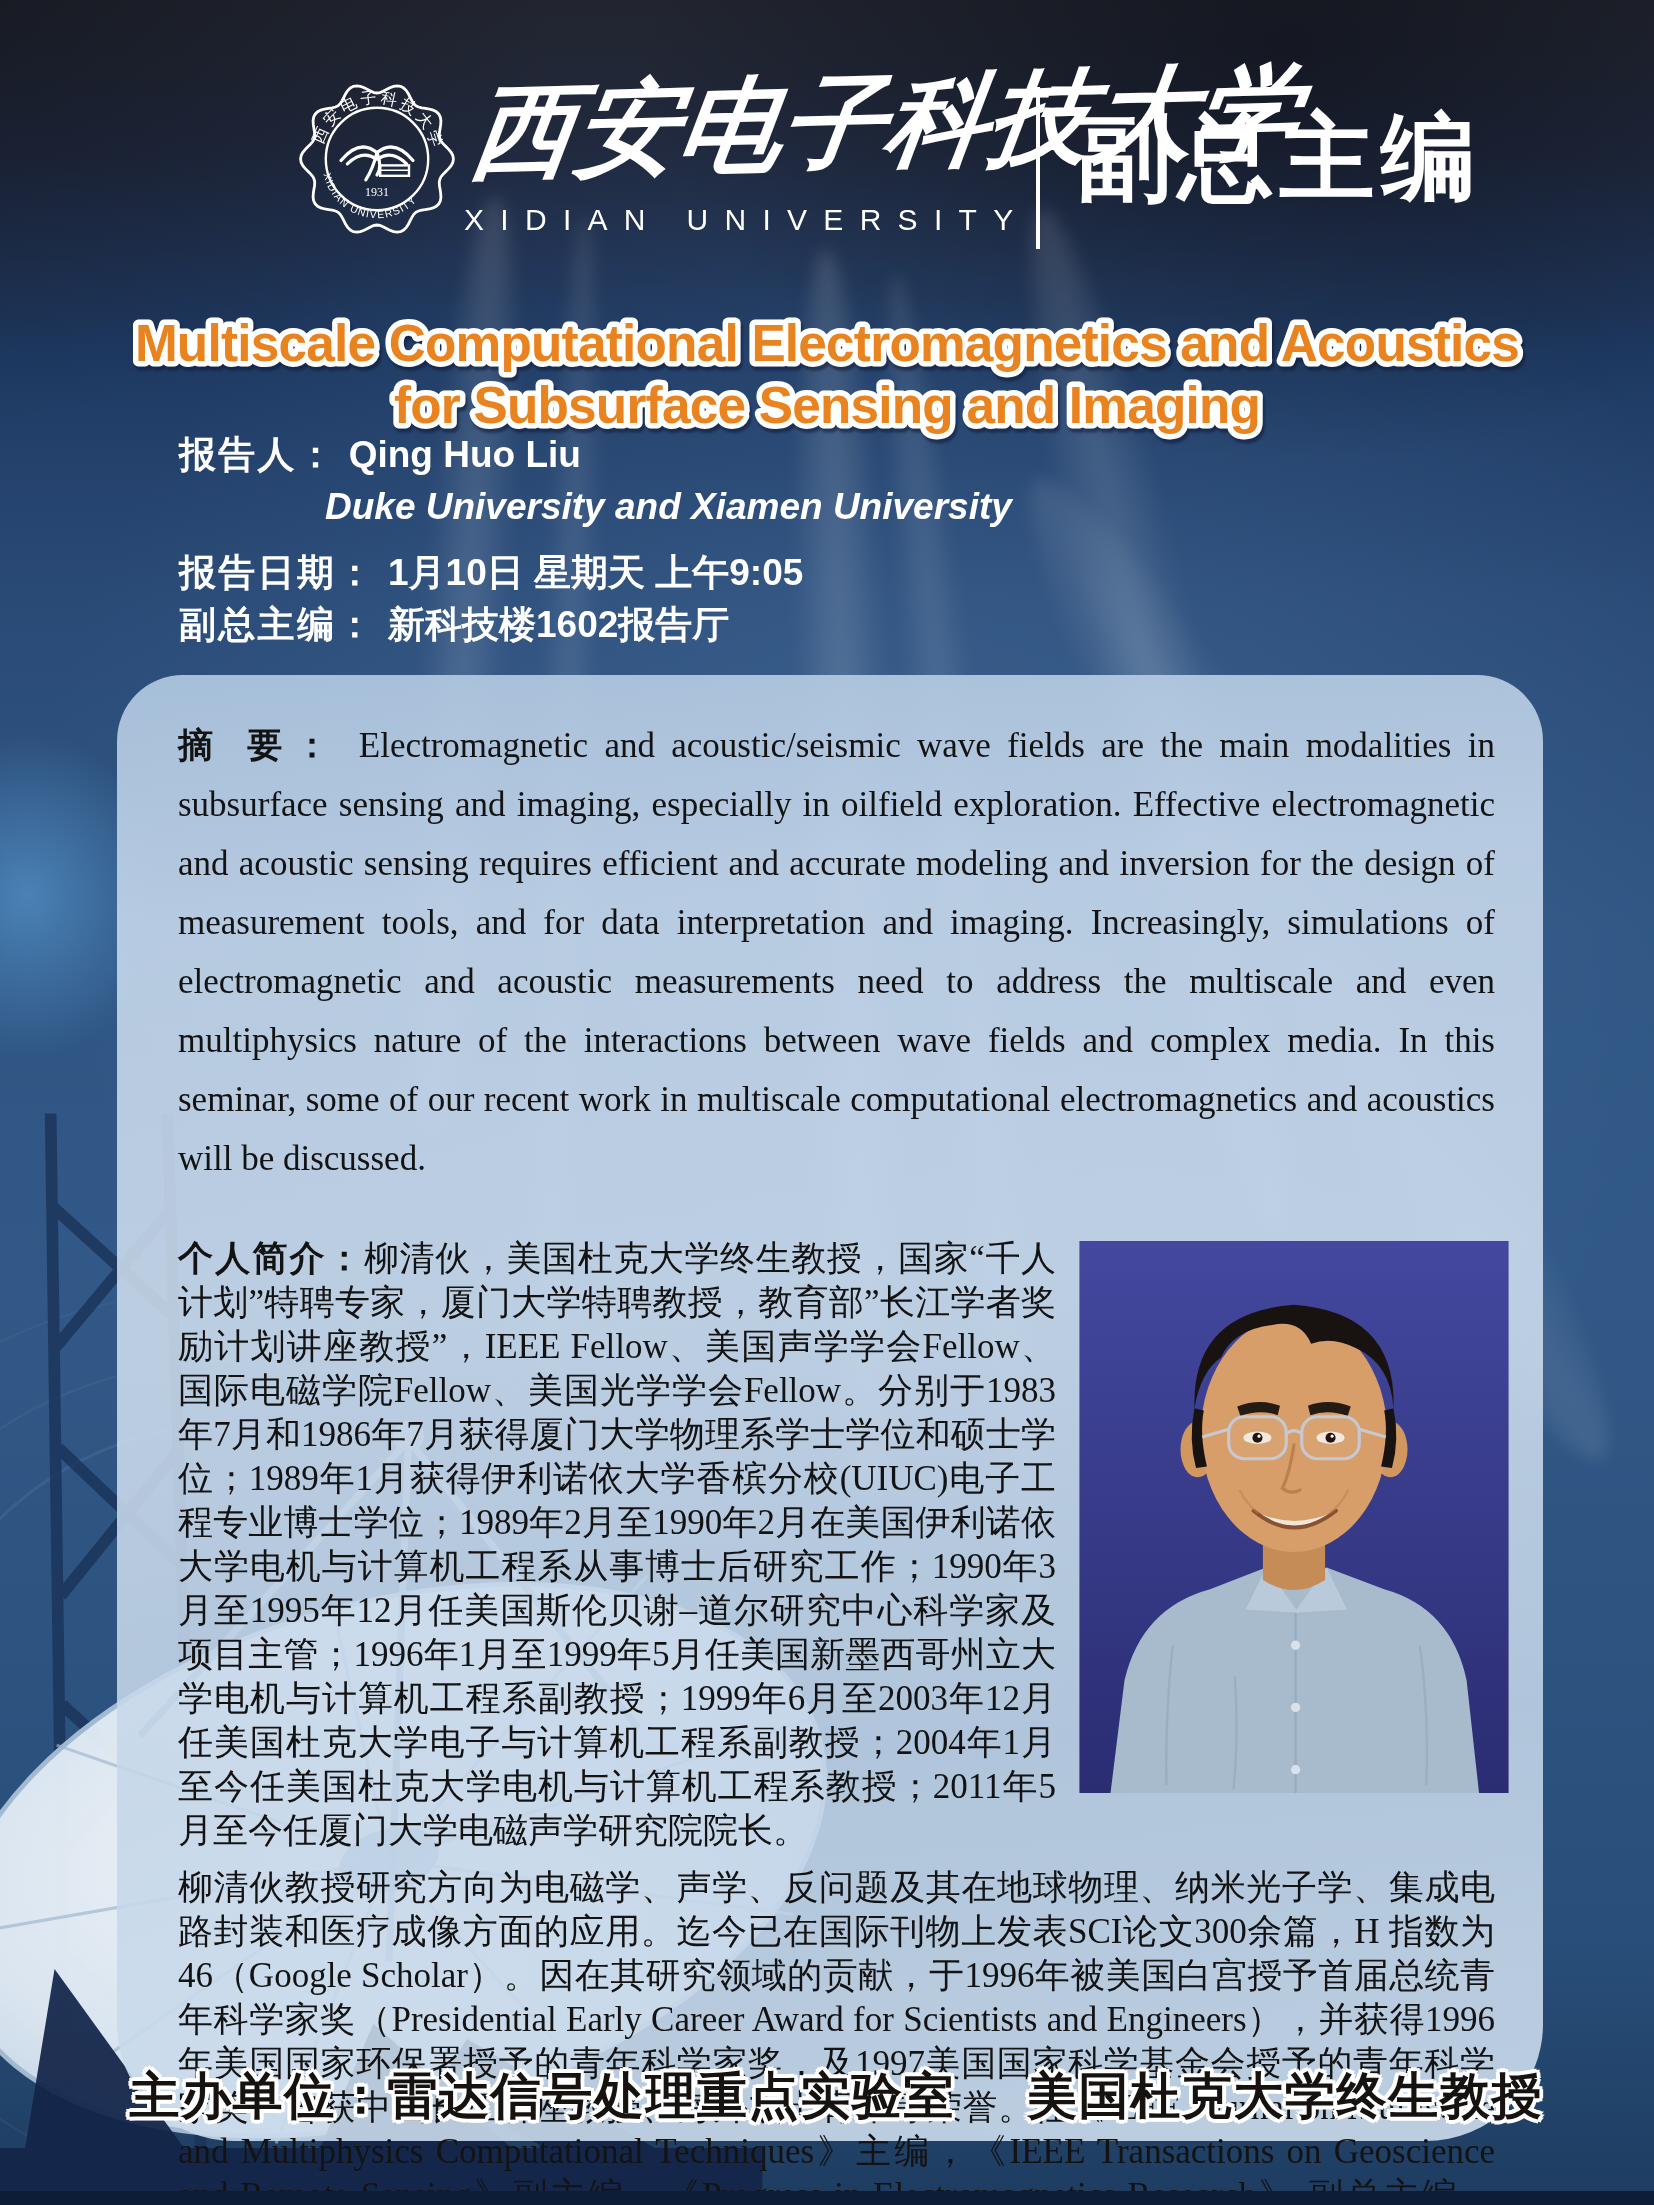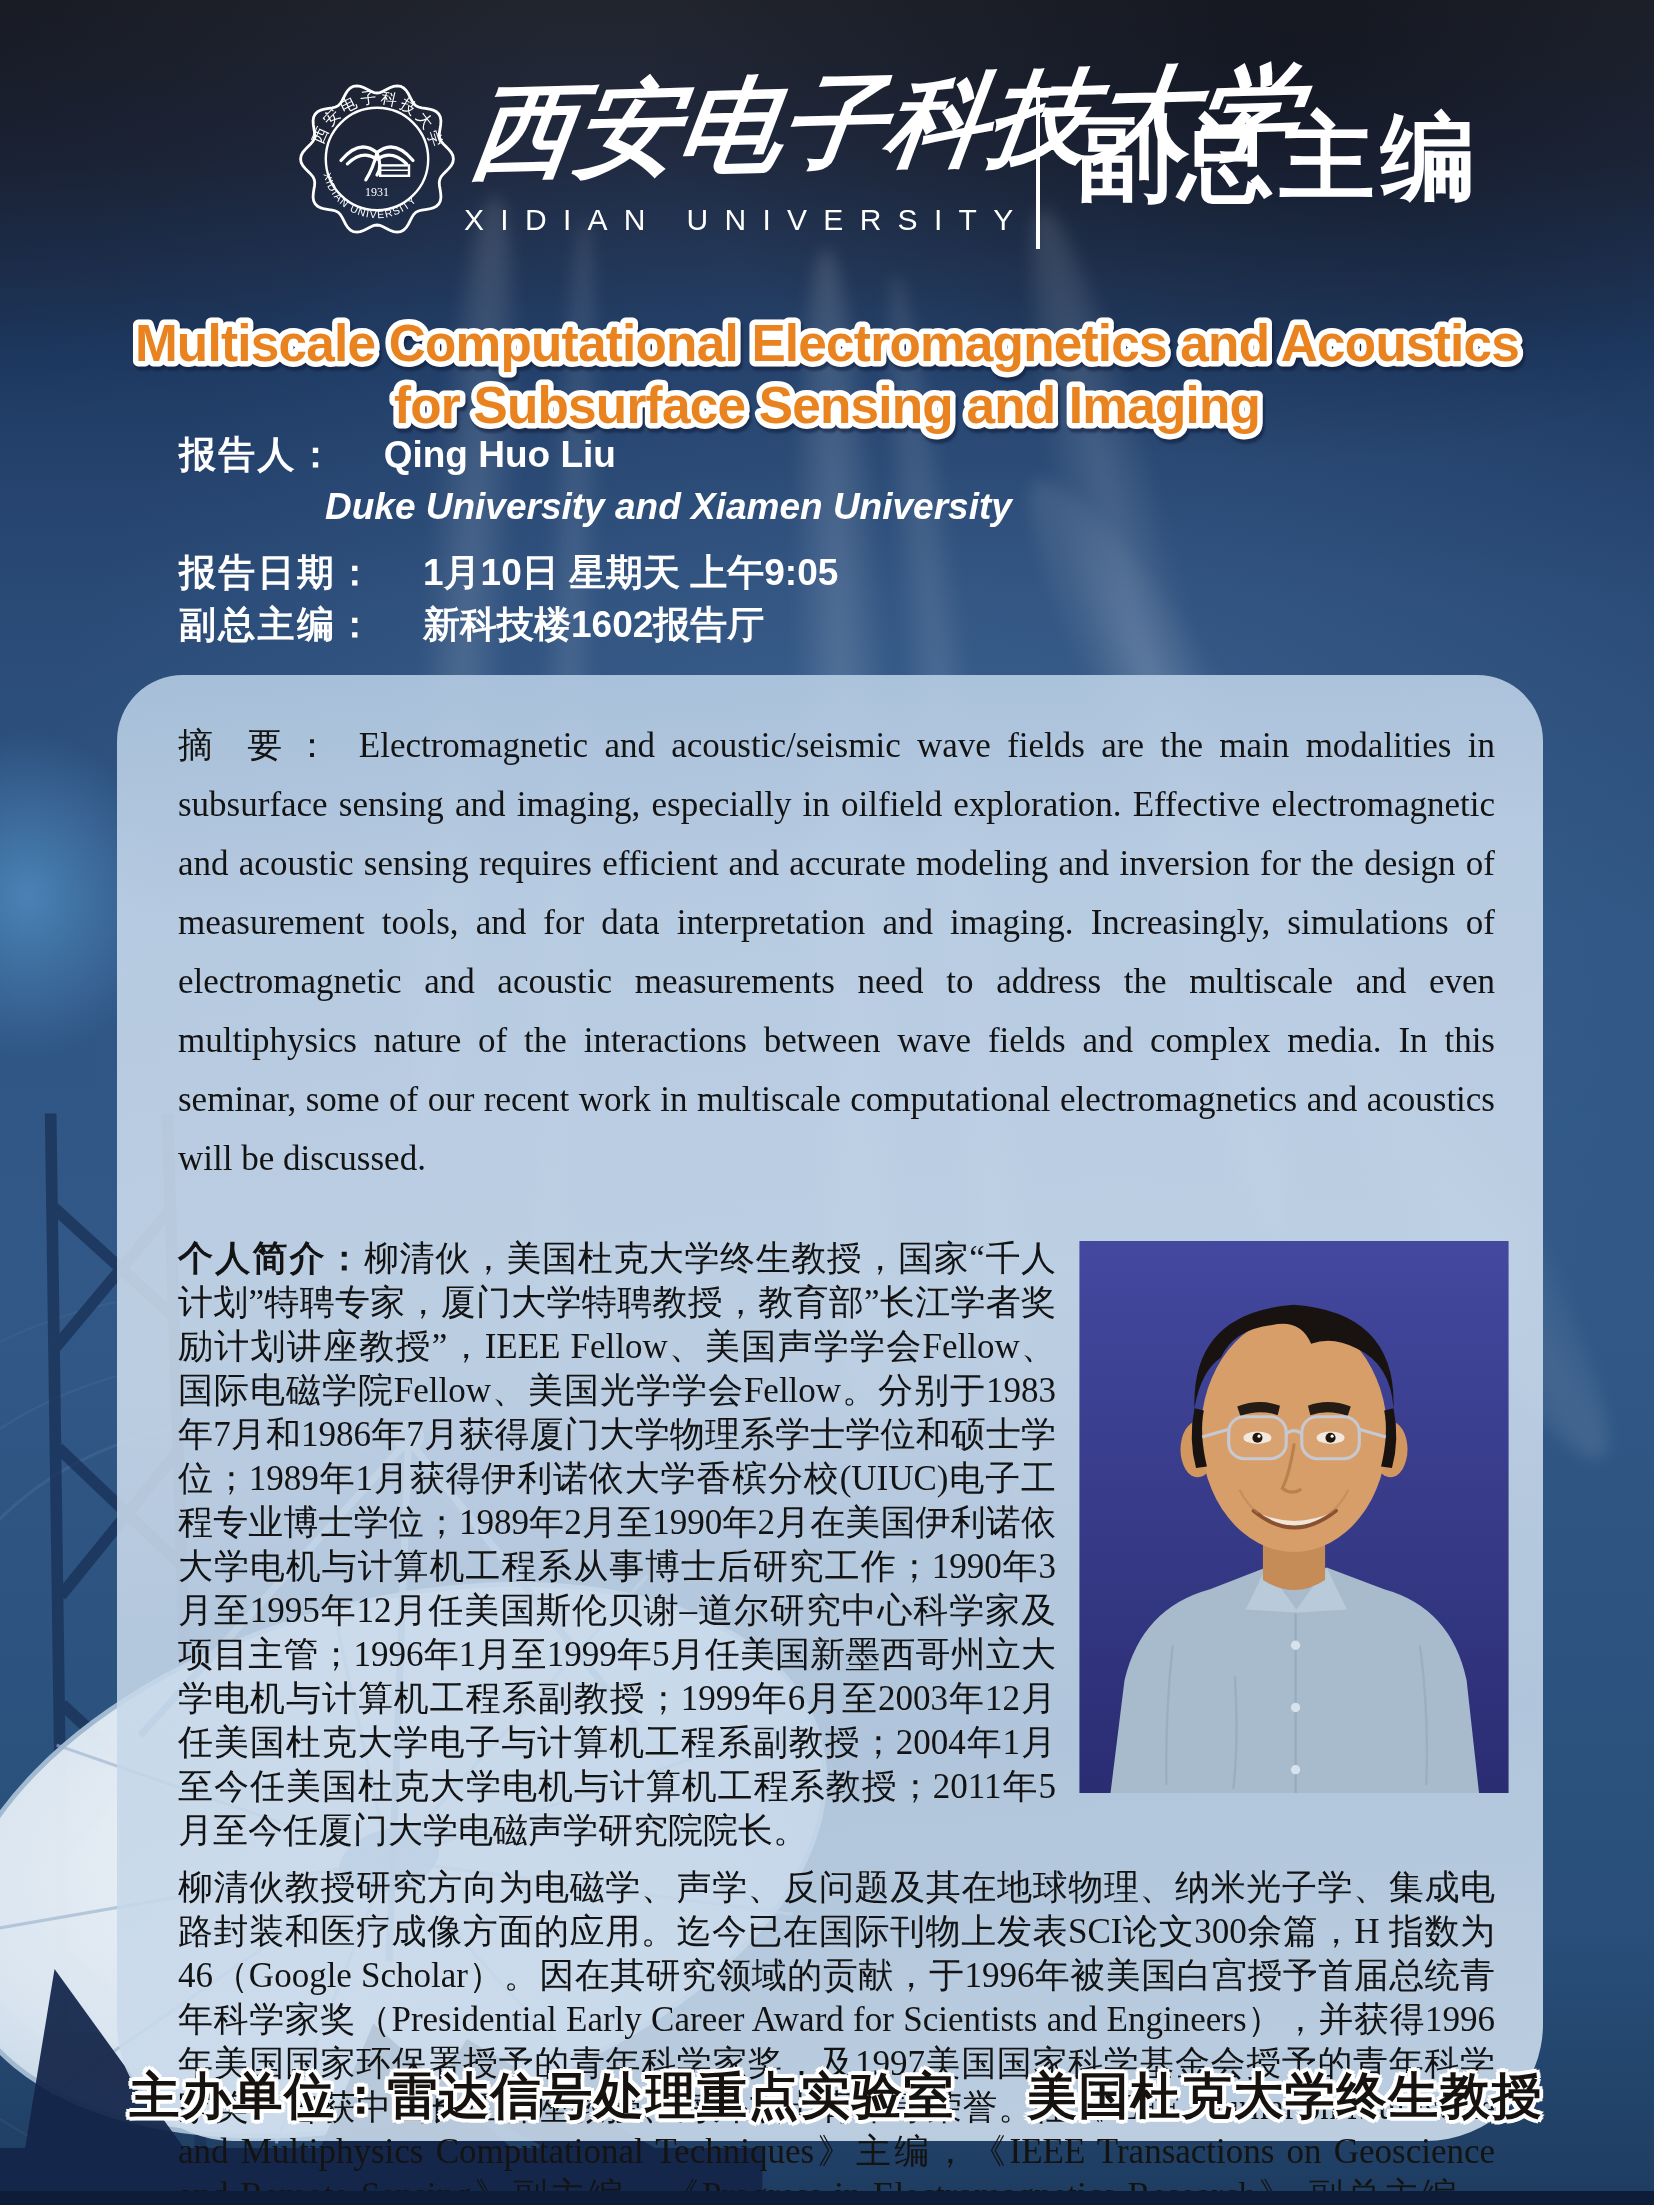--- a/index.html
+++ b/index.html
@@ -27,33 +27,33 @@
   .hdr-divider{position:absolute;left:1036px;top:87px;width:3.9px;height:162px;background:#fff;z-index:5;}
   .banner{position:absolute;left:1077px;top:95px;z-index:5;color:#fff;font-size:95px;
     font-weight:bold;letter-spacing:6.2px;white-space:nowrap;}
   
   .title-svg{position:absolute;left:0;top:305px;z-index:5;
     filter:drop-shadow(2.3px 4.7px 0.8px rgba(15,25,55,.55));}
   .title-svg text{font-family:"Liberation Sans",sans-serif;font-weight:bold;font-size:66px;
     letter-spacing:-1px;paint-order:stroke;stroke:#ffffff;stroke-width:14px;stroke-linejoin:round;}
   
   .info{position:absolute;left:179px;top:436px;z-index:5;color:#fff;font-size:37px;font-weight:bold;}
-  .info-row{display:flex;margin-bottom:13.2px;white-space:nowrap;line-height:1.05;gap:35px;}
+  .info-row{display:flex;margin-bottom:13.2px;white-space:nowrap;line-height:1.05;}
   .info-row .lbl{letter-spacing:2.3px;margin-right:12.5px;}
   .info-indent{padding-left:146px;font-style:italic;}
   .info-gap{height:14px;}
   
   .content-box{position:absolute;left:117px;top:675px;width:1426px;height:1466px;z-index:2;
     border-radius:66px 66px 117px 117px;
     background:linear-gradient(176deg, rgba(175,199,223,.93) 0%, rgba(196,214,234,.90) 16%,
       rgba(208,223,239,.87) 42%, rgba(196,214,233,.87) 72%, rgba(205,221,237,.90) 100%);
     padding:0;box-sizing:border-box;}
   .abstract{margin:40px 48px 0 61px;font-family:"Liberation Serif",serif;font-size:35px;
     line-height:59px;color:#131313;text-align:justify;}
-  .abstract .sec-label{font-family:"Liberation Sans",sans-serif;font-weight:normal;
+  .abstract .sec-label{font-family:"Liberation Sans",sans-serif;font-weight:bold;
     letter-spacing:4.7px;margin-right:17px;}
   .bio{margin:48px 48px 0 61px;font-family:"Liberation Serif",serif;font-size:35px;
     line-height:44px;color:#131313;text-align:justify;}
   .bio .sec-label{font-family:"Liberation Sans",sans-serif;font-weight:bold;letter-spacing:1.6px;}
   .speaker-photo{float:right;width:430px;height:552px;margin:4.7px -14px 20px 23px;display:block;}
   .bio-p2{clear:right;margin-top:12.5px;}
   
   .host{position:absolute;left:0;right:0;bottom:11px;display:flex;justify-content:flex-end;
     gap:72px;font-size:50px;font-weight:bold;color:#161210;white-space:nowrap;letter-spacing:1.6px;
     text-shadow:-3.9px 0 0 #fff,3.9px 0 0 #fff,0 -3.9px 0 #fff,0 3.9px 0 #fff,

